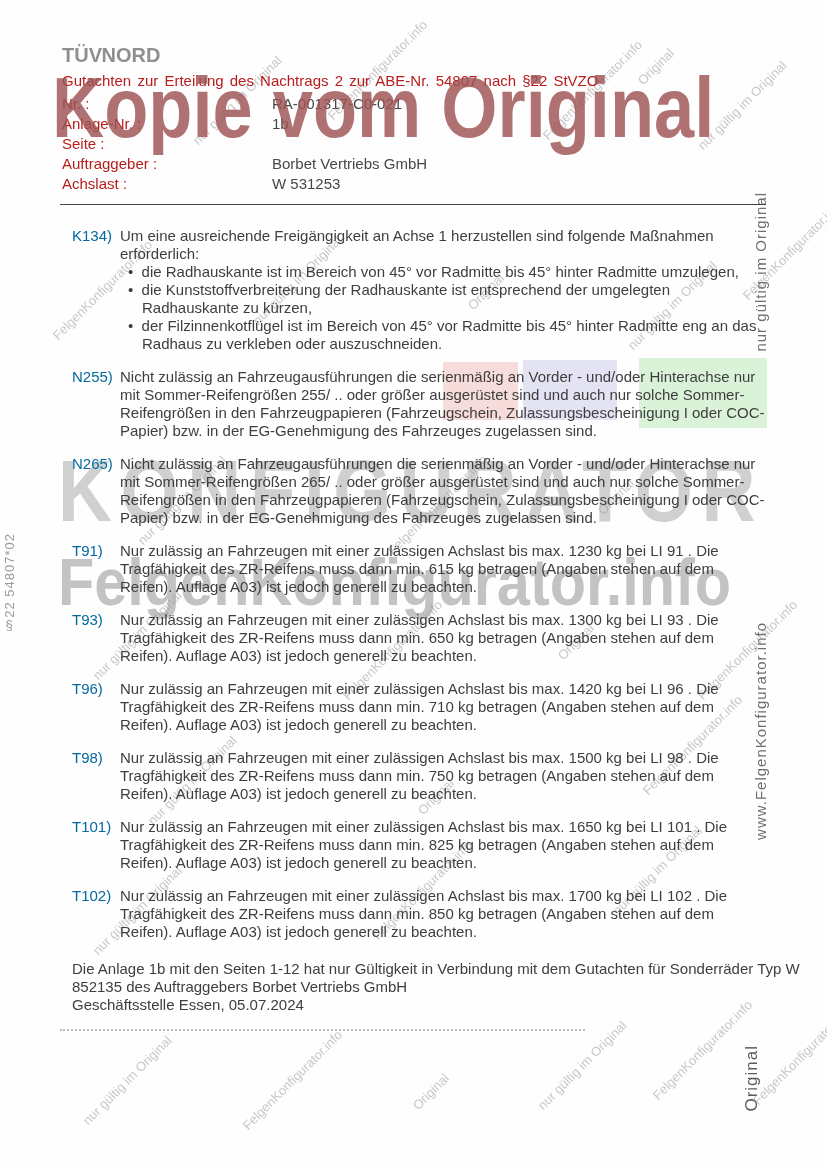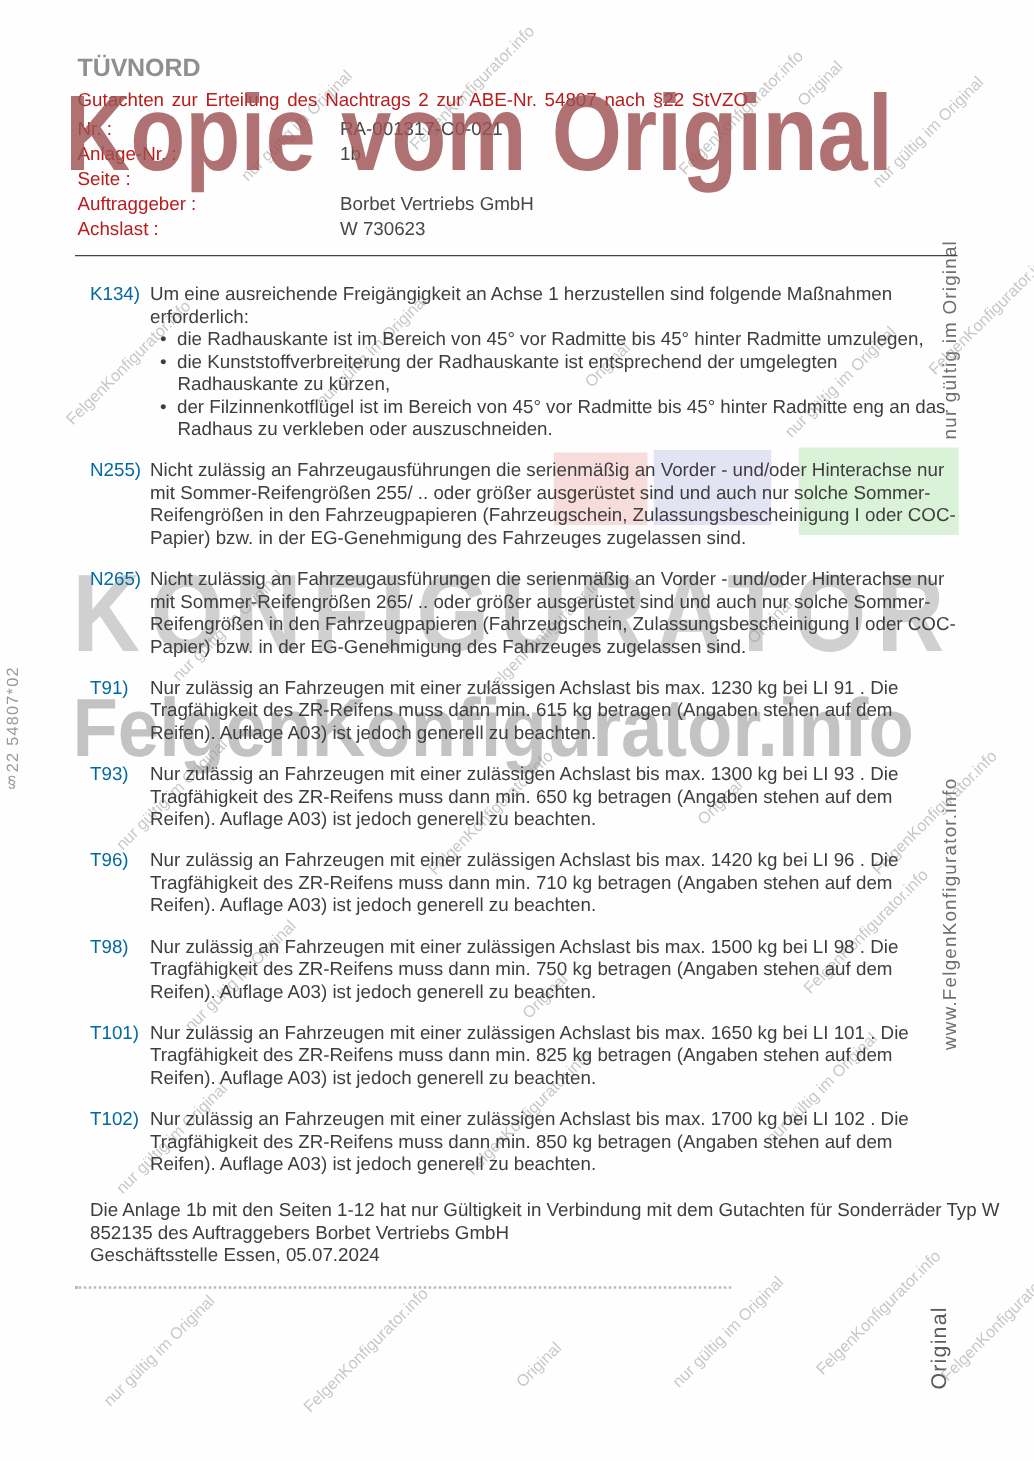--- a/index.html
+++ b/index.html
@@ -113,21 +113,21 @@
         </div>
         <div class="meta-row">
           <span class="lab">Seite :</span>
         </div>
         <div class="meta-row">
           <span class="lab">Auftraggeber :</span>
           <span class="val">Borbet Vertriebs GmbH</span>
         </div>
         <div class="meta-row">
           <span class="lab">Achslast :</span>
-          <span class="val">W 730623</span>
+          <span class="val">W 531253</span>
         </div>
       </div>
     </div>
     <div class="rule"></div>
 
     <div class="sections" id="sections">
         <div class="section">
           <span class="sec-label">K134)</span>
           <div class="sec-body">
             <p>Um eine ausreichende Freigängigkeit an Achse 1 herzustellen sind folgende Maßnahmen erforderlich:</p>

